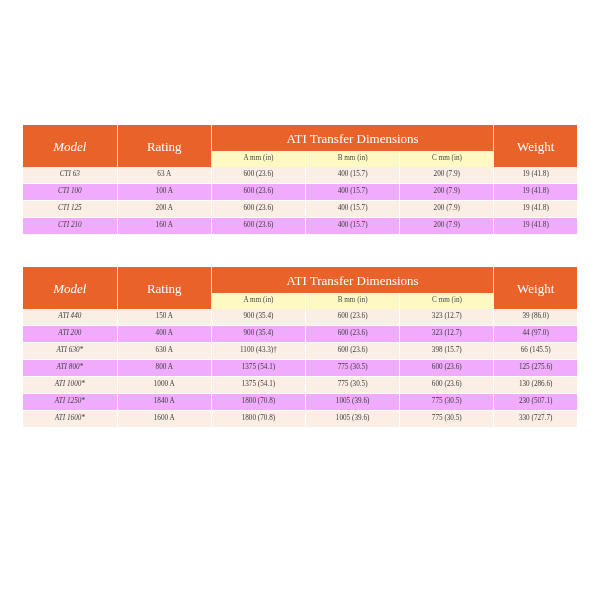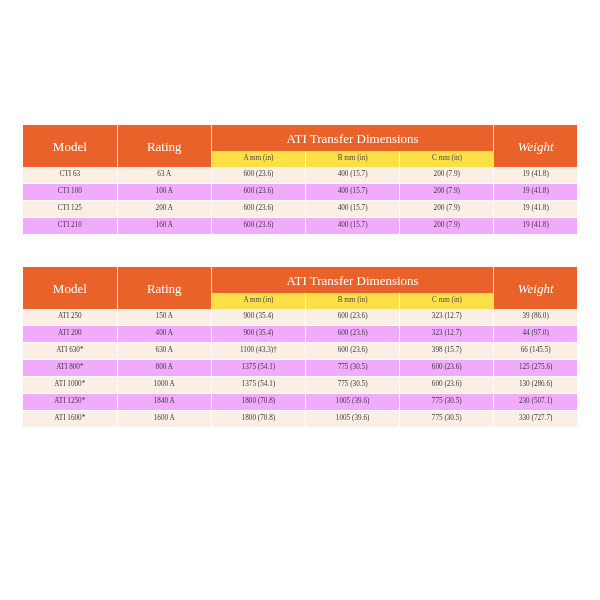--- a/index.html
+++ b/index.html
@@ -45,43 +45,43 @@
     line-height: 1;
   }
   
   .hdr-top th {
     background: #e8622a;
     color: #ffffff;
     height: 26px;
     font-size: 13px;
     border-right: 1px solid #f0e3d8;
   }
-  .hdr-top th:last-child { border-right: none; font-style: italic; }
+  .hdr-top th:last-child { border-right: none; }
 
   .hdr-sub th {
-    background: #fde047;
+    background: #fef9c3;
     color: #4a4a4a;
     height: 16px;
     font-size: 7.2px;
     border-right: 1px solid #ffffff;
   }
   .hdr-sub th:last-child { border-right: none; font-family: Liberation Serif, serif; }
 
   tbody tr td {
     height: 16px;
     border-right: 1px solid #ffffff;
     border-bottom: 1px solid #ffffff;
     font-size: 7.2px;
     color: #3c3c3c;
   }
   tbody tr td:last-child { border-right: none; }
   tbody tr.odd td { background: #fbeee5; }
   tbody tr.even td { background: #f0abfc; }
 
-  td.model, th.model-h { text-align: center; }
+  td.model, th.model-h { text-align: center; font-style: italic; }
 
   .col-model  { width: 17.0%; }
   .col-rating { width: 17.0%; }
   .col-a      { width: 17.0%; }
   .col-b      { width: 17.0%; }
   .col-c      { width: 17.0%; }
   .col-weight { width: 15.0%; }
 </style>
 </head>
 <body>
@@ -166,21 +166,21 @@
           <th rowspan="2">Weight</th>
         </tr>
         <tr class="hdr-sub">
           <th>A mm (in)</th>
           <th>B mm (in)</th>
           <th>C mm (in)</th>
         </tr>
       </thead>
       <tbody>
         <tr class="odd">
-          <td class="model">ATI 250</td>
+          <td class="model">ATI 440</td>
           <td>150 A</td>
           <td>900 (35.4)</td>
           <td>600 (23.6)</td>
           <td>323 (12.7)</td>
           <td>39 (86.0)</td>
         </tr>
         <tr class="even">
           <td class="model">ATI 200</td>
           <td>400 A</td>
           <td>900 (35.4)</td>

